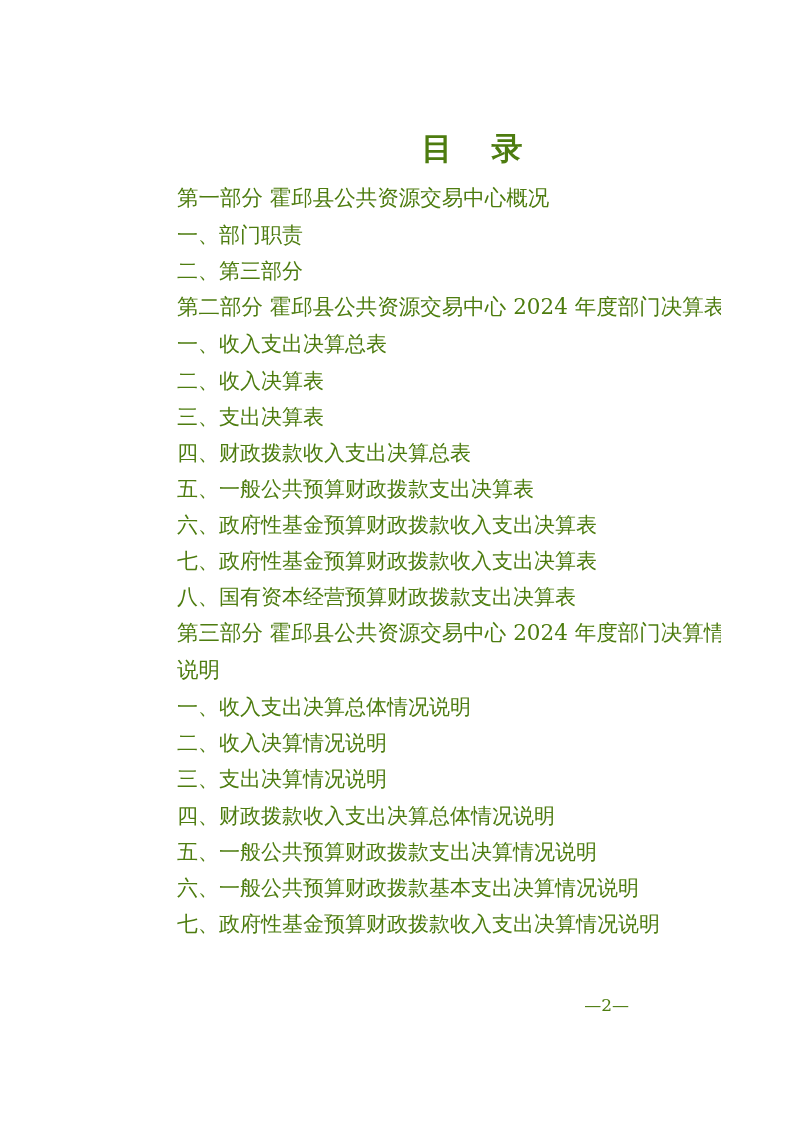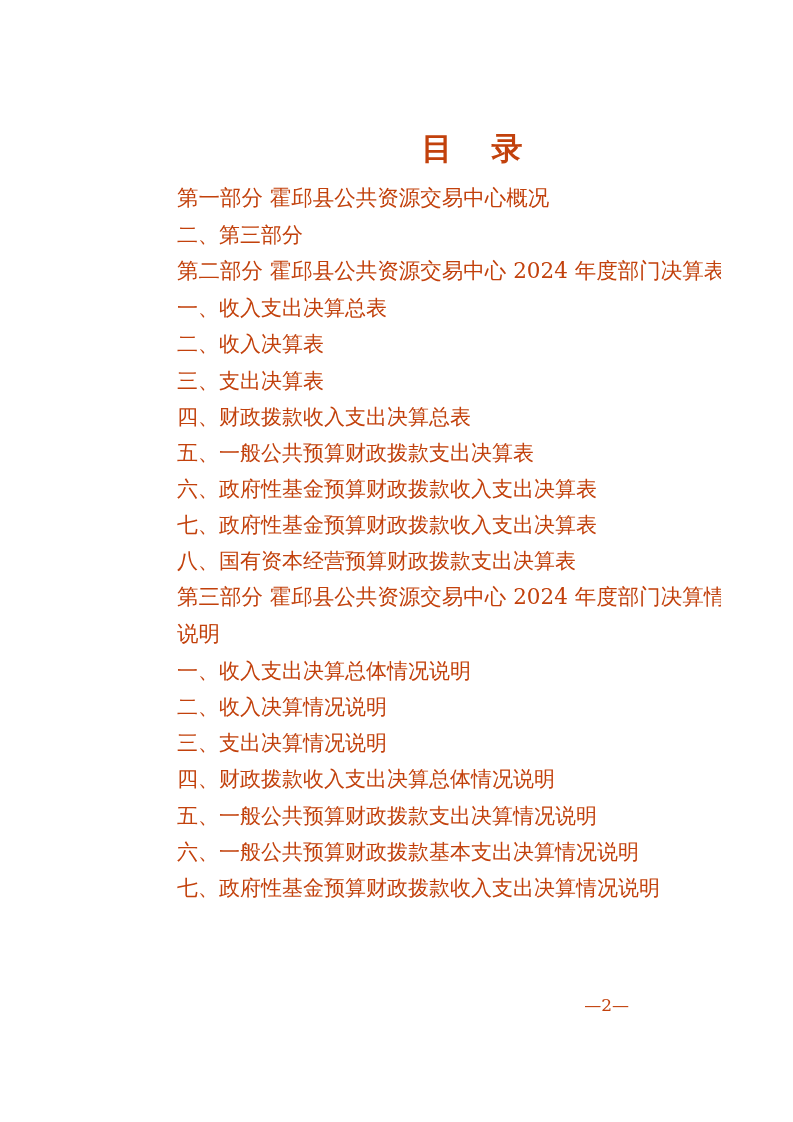--- a/index.html
+++ b/index.html
@@ -8,21 +8,21 @@
     background: #ffffff;
   }
   .page {
     position: relative;
     width: 649px;
     height: 1122px;
     background: #ffffff;
     margin: 0 auto;
     box-sizing: border-box;
     font-family: "DejaVu Serif", "Liberation Serif", serif;
-    color: #c2410c;
+    color: #4d7c0f;
     overflow: hidden;
   }
   .content {
     position: absolute;
     left: 105px;
     top: 128px;
     width: 590px;
   }
   .doc-title {
     text-align: center;
@@ -57,20 +57,21 @@
   }
 </style>
 </head>
 <body>
 
 <div class="page">
   <div class="content">
     <h1 class="doc-title">目  录</h1>
     <div class="entries">
       <p class="entry level1">第一部分 霍邱县公共资源交易中心概况</p>
+      <p class="entry level2">一、部门职责</p>
       <p class="entry level2">二、第三部分</p>
       <p class="entry level1">第二部分 霍邱县公共资源交易中心 2024 年度部门决算表</p>
       <p class="entry level2">一、收入支出决算总表</p>
       <p class="entry level2">二、收入决算表</p>
       <p class="entry level2">三、支出决算表</p>
       <p class="entry level2">四、财政拨款收入支出决算总表</p>
       <p class="entry level2">五、一般公共预算财政拨款支出决算表</p>
       <p class="entry level2">六、政府性基金预算财政拨款收入支出决算表</p>
       <p class="entry level2">七、政府性基金预算财政拨款收入支出决算表</p>
       <p class="entry level2">八、国有资本经营预算财政拨款支出决算表</p>

